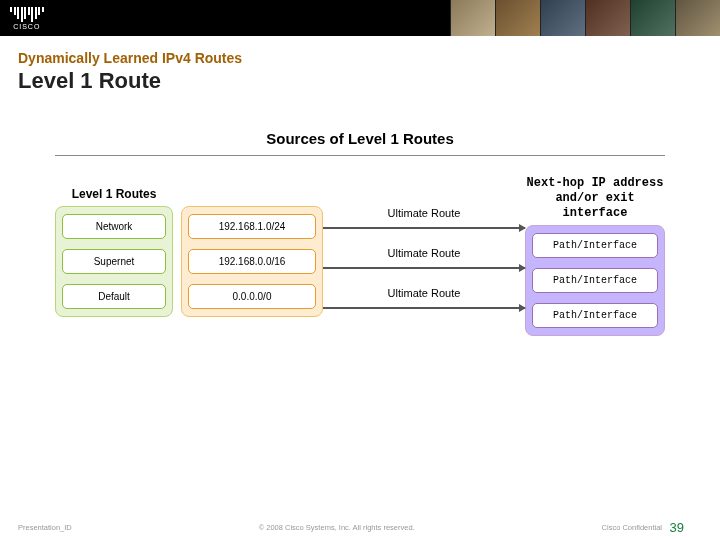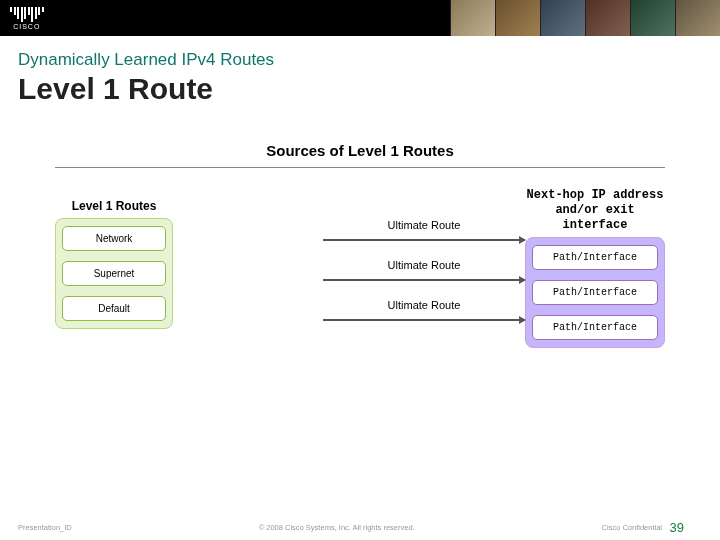--- a/index.html
+++ b/index.html
@@ -12,22 +12,22 @@
   .lb1{height:5px}.lb2{height:8px}.lb3{height:12px}.lb4{height:15px}
   .photo-strip { display: flex; height: 100%; }
   .photo { width: 45px; height: 100%; background: linear-gradient(135deg,#8a7a5a,#c0b090); border-left:1px solid #222; }
   .photo.p2{background:linear-gradient(135deg,#6a5030,#a08050);}
   .photo.p3{background:linear-gradient(135deg,#304050,#607080);}
   .photo.p4{background:linear-gradient(135deg,#503020,#806050);}
   .photo.p5{background:linear-gradient(135deg,#204030,#507060);}
   .photo.p6{background:linear-gradient(135deg,#605540,#a09070);}
 
   .header { padding: 14px 18px 6px 18px; }
-  .subtitle { font-size: 17px; font-weight: normal; color: #0f766e; }
-  .title { font-size: 30px; font-weight: bold; color: #222; margin-top: 2px; }
+  .subtitle { font-size: 14px; font-weight: bold; color: #a16207; }
+  .title { font-size: 22px; font-weight: bold; color: #222; margin-top: 2px; }
 
   .diagram { margin: 30px auto 0 auto; width: 610px; position: relative; }
   .d-title { text-align: center; font-weight: bold; font-size: 15px; margin-bottom: 8px; }
   .d-rule { border: none; border-top: 1.5px solid #888; margin-bottom: 20px; }
 
   .cols { display: flex; gap: 0; position: relative; }
   .col { display: flex; flex-direction: column; }
   .col-h { font-weight: bold; font-size: 12px; text-align: center; line-height: 1.25; min-height: 30px; display:flex; align-items:flex-end; justify-content:center; padding-bottom:4px; }
 
   .box-outer { border-radius: 8px; padding: 7px 6px; display: flex; flex-direction: column; gap: 10px; }
@@ -104,20 +104,25 @@
         <div class="box-inner green-inner">Network</div>
         <div class="box-inner green-inner">Supernet</div>
         <div class="box-inner green-inner">Default</div>
       </div>
     </div>
 
     <div class="gap"></div>
 
     <div class="col c2">
       <div class="col-h">&nbsp;</div>
+      <div class="box-outer orange-outer">
+        <div class="box-inner orange-inner">192.168.1.0/24</div>
+        <div class="box-inner orange-inner">192.168.0.0/16</div>
+        <div class="box-inner orange-inner">0.0.0.0/0</div>
+      </div>
     </div>
 
     <div class="col c3">
       <div class="col-h">&nbsp;</div>
       <div class="arrows">
         <div class="arrow-row">
           <div class="arrow-line"></div>
           <div class="arrow-label">Ultimate Route</div>
         </div>
         <div class="arrow-row">

